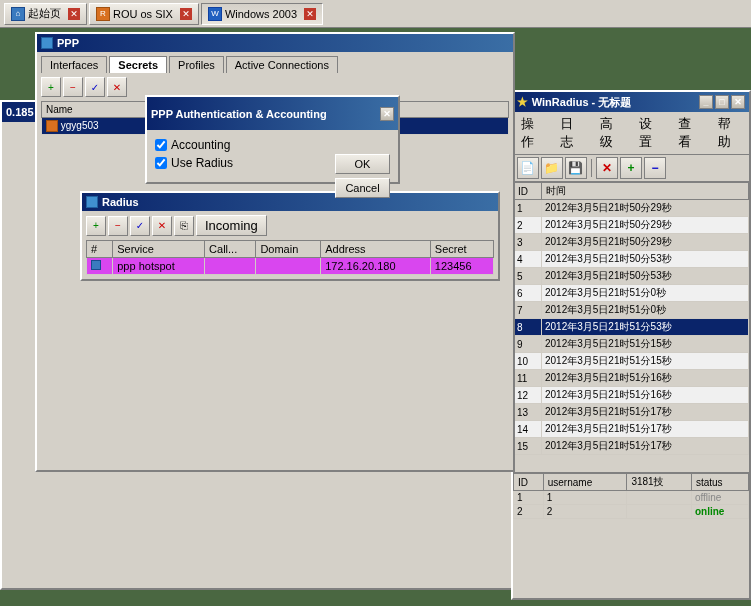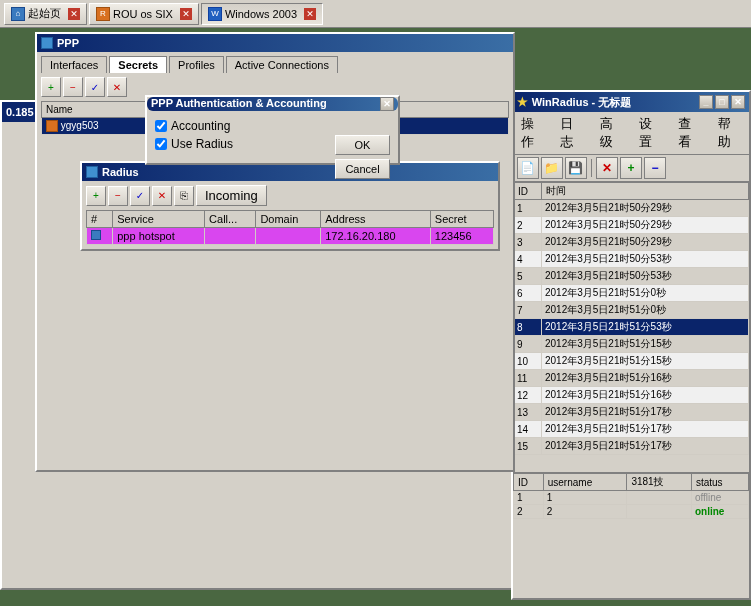--- a/index.html
+++ b/index.html
@@ -233,30 +233,29 @@
       position: absolute;
       top: 95px;
       left: 145px;
       width: 255px;
       background: #d4d0c8;
       border: 2px solid;
       border-color: #ffffff #808080 #808080 #ffffff;
       z-index: 30;
     }
     .dialog-titlebar {
-      height: 14px;
+      height: 33px;
       background: linear-gradient(to right, #0a246a, #3a6ea5);
       display: flex;
-      align-items: flex-start;
+      align-items: center;
       justify-content: space-between;
       padding: 0 4px;
       color: white;
       font-size: 11px;
       font-weight: bold;
-      border-radius: 6px;
     }
     .dialog-content {
       padding: 8px;
     }
     .checkbox-row {
       display: flex;
       align-items: center;
       gap: 4px;
       margin-bottom: 4px;
     }
@@ -280,21 +279,21 @@
       border-left-color: #ffffff;
       font-size: 11px;
       cursor: pointer;
       text-align: center;
       line-height: 18px;
     }
 
     
     .radius-window {
       position: absolute;
-      top: 161px;
+      top: 191px;
       left: 80px;
       width: 420px;
       background: #d4d0c8;
       border: 2px solid;
       border-color: #ffffff #808080 #808080 #ffffff;
       z-index: 25;
     }
     .radius-titlebar {
       height: 18px;
       background: linear-gradient(to right, #0a246a, #3a6ea5);

